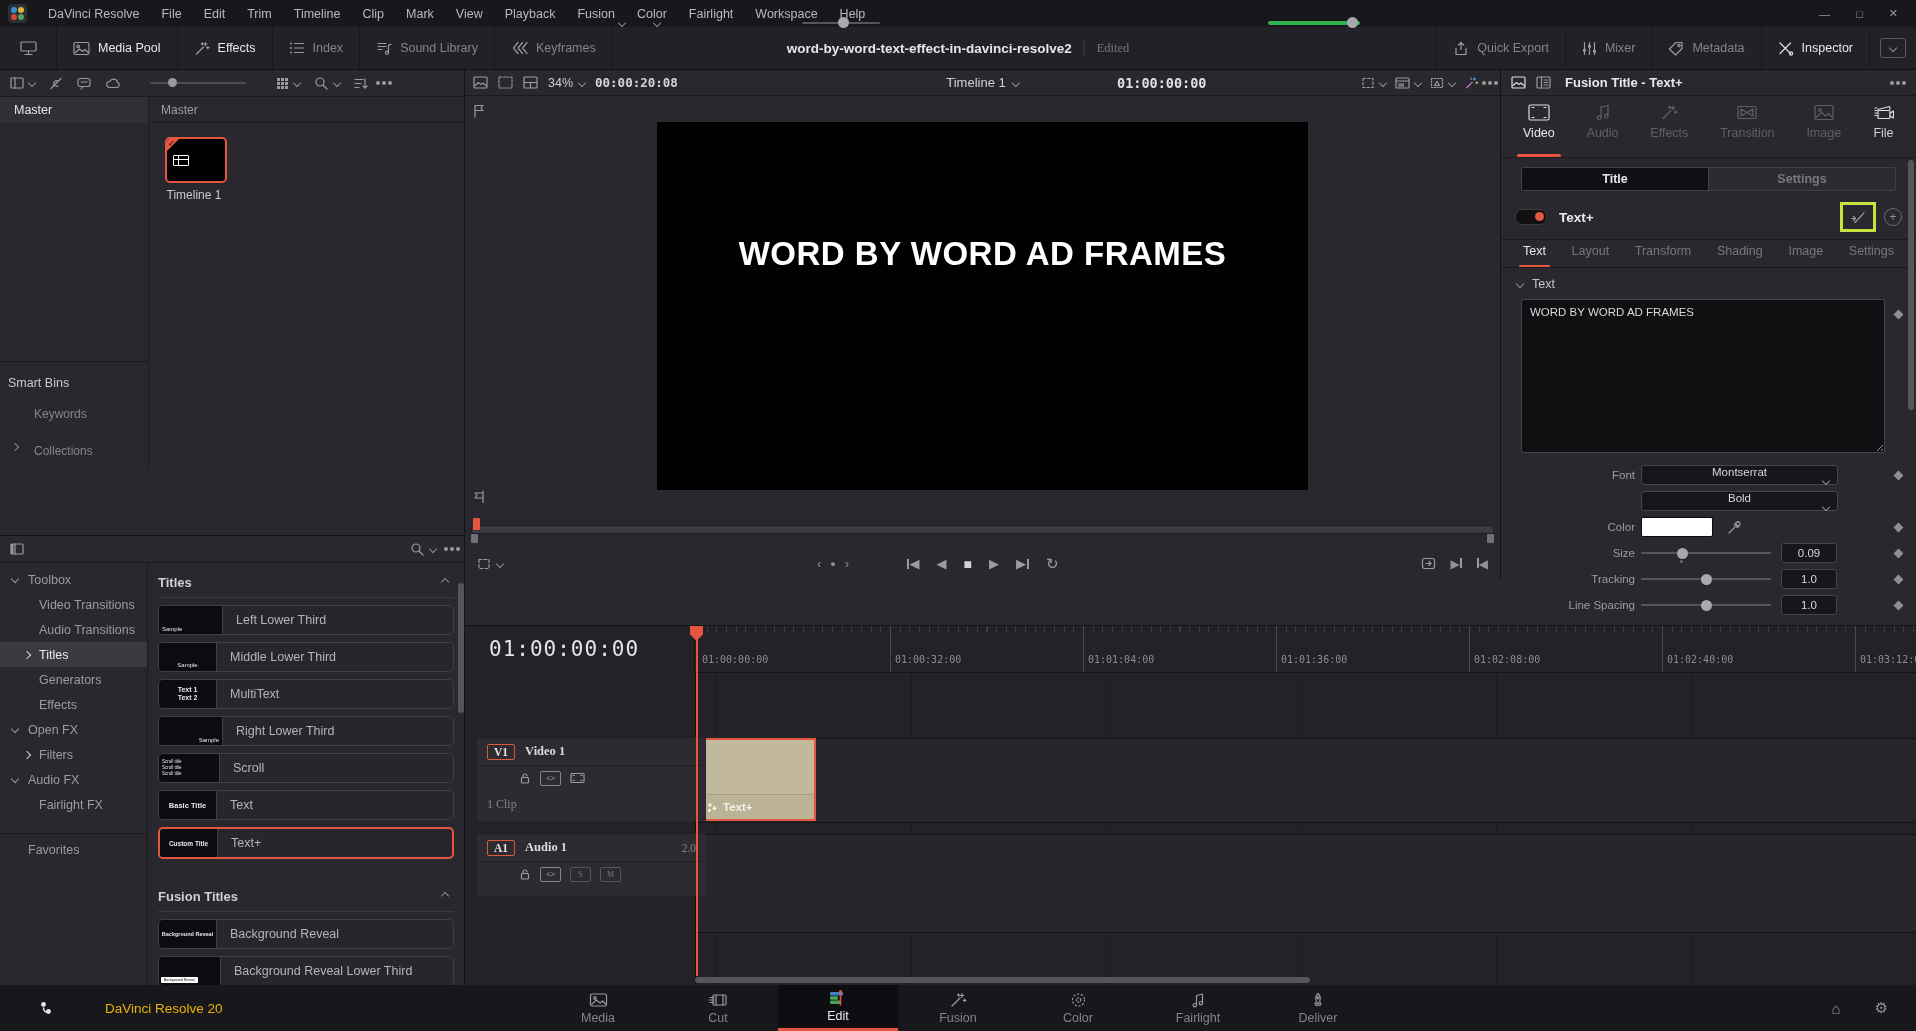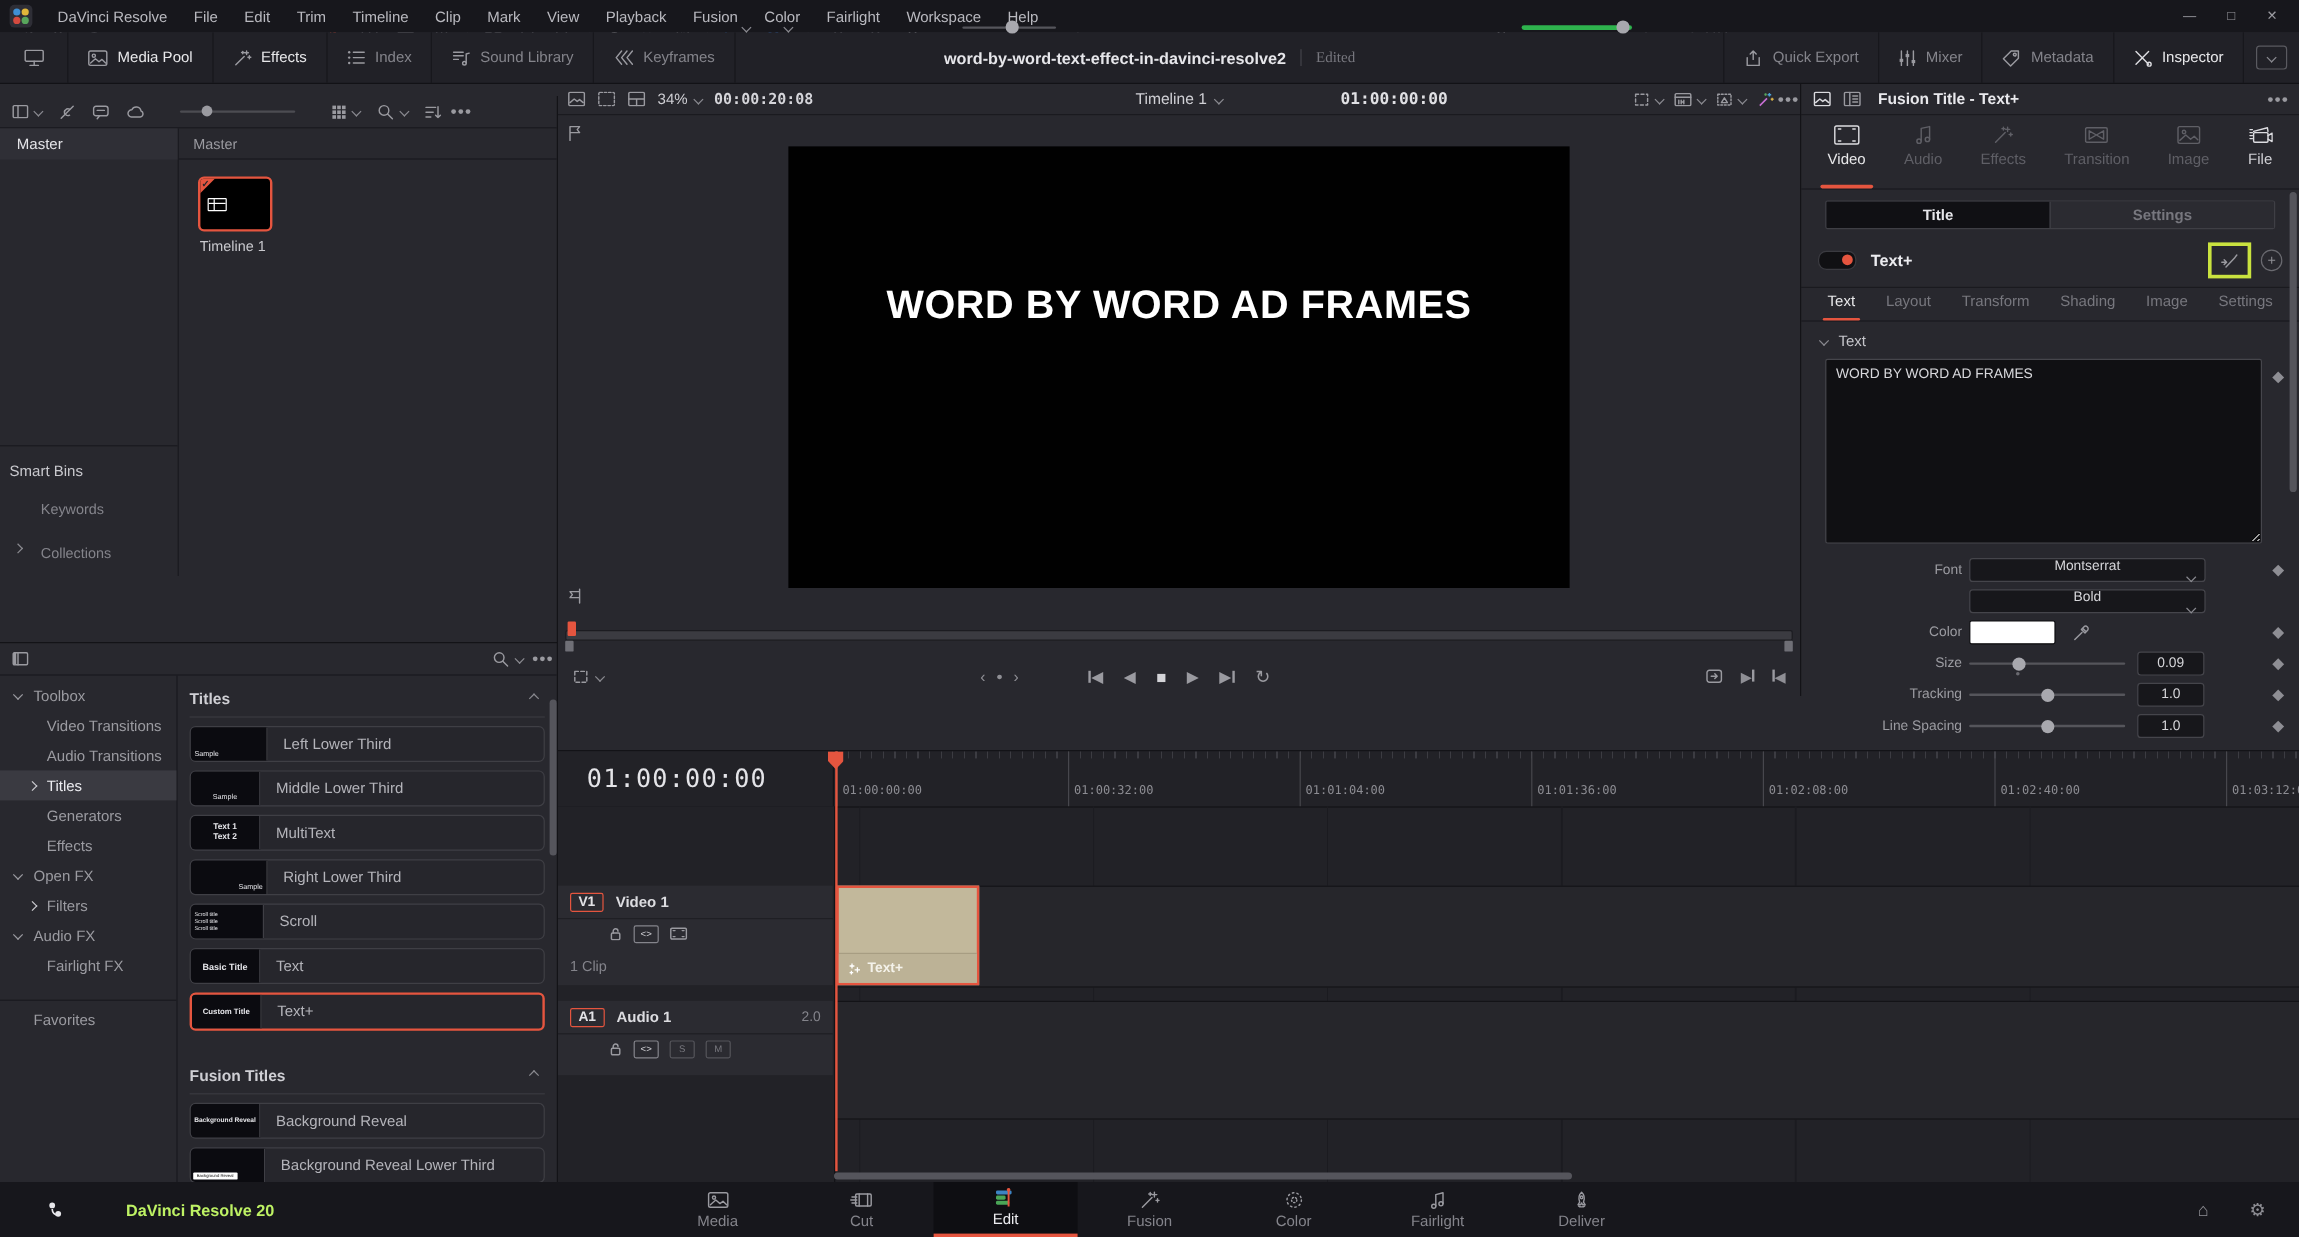--- a/index.html
+++ b/index.html
@@ -29,21 +29,21 @@
   #tb-left{display:flex;height:100%;align-items:center;}
   #tb-mini{width:56px;display:flex;justify-content:center;}
   #proj-title{position:absolute;left:50%;transform:translateX(-50%);display:flex;align-items:center;gap:12px;}
   #proj-title .t{color:#e6e6ea;font-size:13.5px;font-weight:bold;}
   #proj-title .sep{width:1px;height:14px;background:#44444a;}
   #proj-title .edited{color:#77777e;font-size:12.5px;font-family:Liberation Serif, serif;}
   #tb-right{margin-left:auto;display:flex;height:100%;align-items:center;}
   #tb-caret{width:46px;display:flex;justify-content:center;}
   .sq-btn{width:24px;height:18px;border:1px solid #5a5a60;border-radius:3px;display:flex;align-items:center;justify-content:center;}
   
-  #media-pool{left:0;top:80px;width:465px;height:465px;background:#28282e;border-right:1px solid #131317;box-sizing:border-box;}
+  #media-pool{left:0;top:70px;width:465px;height:465px;background:#28282e;border-right:1px solid #131317;box-sizing:border-box;}
   #effects-panel{left:0;top:535px;width:465px;height:450px;background:#28282e;border-right:1px solid #131317;border-top:1px solid #131317;box-sizing:border-box;}
   #viewer-panel{left:465px;top:70px;width:1035px;height:510px;background:#28282e;box-sizing:border-box;}
   #inspector{left:1500px;top:70px;width:416px;height:510px;background:#28282e;border-left:1px solid #131317;box-sizing:border-box;}
   #timeline-toolbar{left:465px;top:580px;width:1451px;height:45px;background:#28282e;border-top:1px solid #131317;display:flex;align-items:center;box-sizing:border-box;}
   #timeline{left:465px;top:625px;width:1451px;height:360px;background:#222227;border-top:1px solid #131317;box-sizing:border-box;overflow:hidden;}
   #bottom-bar{left:0;top:985px;width:1916px;height:46px;background:#17171c;display:flex;align-items:center;box-sizing:border-box;}
   
   .panel-header{height:26px;display:flex;align-items:center;padding:0 10px;gap:14px;border-bottom:1px solid #1a1a1f;}
   .mini-slider{width:96px;height:2px;background:#4c4c52;border-radius:2px;position:relative;}
   .mini-slider i{position:absolute;left:18px;top:-4px;width:9px;height:9px;background:#9a9aa0;border-radius:50%;}
@@ -133,21 +133,21 @@
   #tl-tc-box{width:230px;display:flex;align-items:center;padding-left:24px;box-sizing:border-box;border-right:1px solid #131317;background:#222227;}
   #tl-tc-box span{font-family:"DejaVu Sans Mono",monospace;font-size:21px;color:#e4e4e8;letter-spacing:1px;}
   #tl-ticks{flex:1;display:flex;position:relative;overflow:hidden;padding-left:2px;}
   #tl-ticks::before{content:"";position:absolute;left:2px;top:0;right:0;height:6px;background:repeating-linear-gradient(to right,#3c3c42 0 1px,transparent 1px 9.65px);}
   .tick{width:193px;flex:0 0 auto;position:relative;}
   .tick::before{content:"";position:absolute;left:0;top:0;bottom:0;width:1px;background:#47474d;}
   .tick-label{position:absolute;left:5px;bottom:7px;font-size:10px;color:#8c8c92;white-space:nowrap;font-family:"DejaVu Sans Mono",monospace;}
   #tl-body{position:absolute;left:0;top:46px;right:0;bottom:0;}
   #tl-heads{position:absolute;left:0;top:0;width:230px;bottom:0;border-right:1px solid #131317;background:#222227;}
   #tl-lanes{position:absolute;left:230px;top:0;right:0;bottom:0;background-image:repeating-linear-gradient(to right,transparent 0 194px,#1b1b20 194px 195px);background-position:-173px 0;}
-  .track-head{position:absolute;left:0;width:229px;background:#2b2b31;}
+  .track-head{position:absolute;left:12px;width:229px;background:#2b2b31;font-family:Liberation Serif, serif;}
   .track-lane{position:absolute;left:0;right:0;background:#26262b;border-top:1px solid #131317;border-bottom:1px solid #131317;}
   .th-name-row{height:27px;display:flex;align-items:center;padding:0 10px;gap:10px;border-bottom:1px solid #1f1f24;}
   .tbadge{border:1.5px solid #e5553f;border-radius:2px;color:#e2e2e6;font-weight:bold;font-size:11.5px;padding:1px 6px;}
   .tname{color:#dcdce0;font-size:12.5px;font-weight:bold;}
   .tch{margin-left:auto;color:#84848b;font-size:11.5px;}
   .th-ctrl-row{height:24px;display:flex;align-items:center;gap:9px;padding-left:42px;}
   .ctrl-box{min-width:17px;height:13px;border:1px solid #85858c;border-radius:2px;display:flex;align-items:center;justify-content:center;color:#cfcfd4;font-size:8px;padding:0 1px;}
   .ctrl-box.dim{border-color:#55555b;color:#77777e;}
   .th-info{height:22px;display:flex;align-items:end;padding-left:10px;color:#84848b;font-size:12px;}
   #clip{position:absolute;box-sizing:border-box;background:#c2b89b;border:2px solid #e5553f;display:flex;flex-direction:column;}
@@ -192,21 +192,21 @@
   .dropdown .chev{margin-left:auto;}
   .prop-row .diamond{margin-left:auto;}
   .swatch{width:70px;height:18px;background:#fff;border-radius:2px;border:1px solid #0c0c0f;}
   .slider{width:130px;height:2px;background:#55555b;border-radius:2px;position:relative;}
   .slider .knob{position:absolute;top:-4.5px;width:11px;height:11px;border-radius:50%;background:#a8a8ae;}
   .slider .defdot{position:absolute;top:8px;width:3px;height:3px;border-radius:50%;background:#6a6a70;}
   .valbox{width:54px;height:18px;margin-left:10px;background:#17171b;border:1px solid #45454b;border-radius:3px;display:flex;align-items:center;justify-content:center;color:#d6d6da;font-size:11.5px;}
   #insp-scroll{position:absolute;right:2px;top:90px;width:6px;height:250px;background:#55555c;border-radius:3px;}
   
   #bb-left{display:flex;align-items:center;gap:10px;padding-left:38px;width:400px;}
-  #bb-left .app-name{color:#bef264;font-size:13.5px;font-weight:bold;padding-left:41px;}
+  #bb-left .app-name{color:#eab308;font-size:13.5px;font-weight:normal;padding-left:41px;}
   #bb-pages{display:flex;position:absolute;left:50%;transform:translateX(-50%);height:46px;}
   .page-tab{width:120px;display:flex;flex-direction:column;align-items:center;justify-content:center;gap:3px;color:#84848b;font-size:12.5px;height:100%;box-sizing:border-box;}
   .page-tab.active{background:#0e0e12;color:#ececf0;border-bottom:3px solid #e5553f;}
   #bb-right{margin-left:auto;display:flex;align-items:center;gap:34px;padding-right:28px;color:#8f8f95;font-size:15px;}
 </style>
 </head>
 <body>
 
 <div id="app">
 

